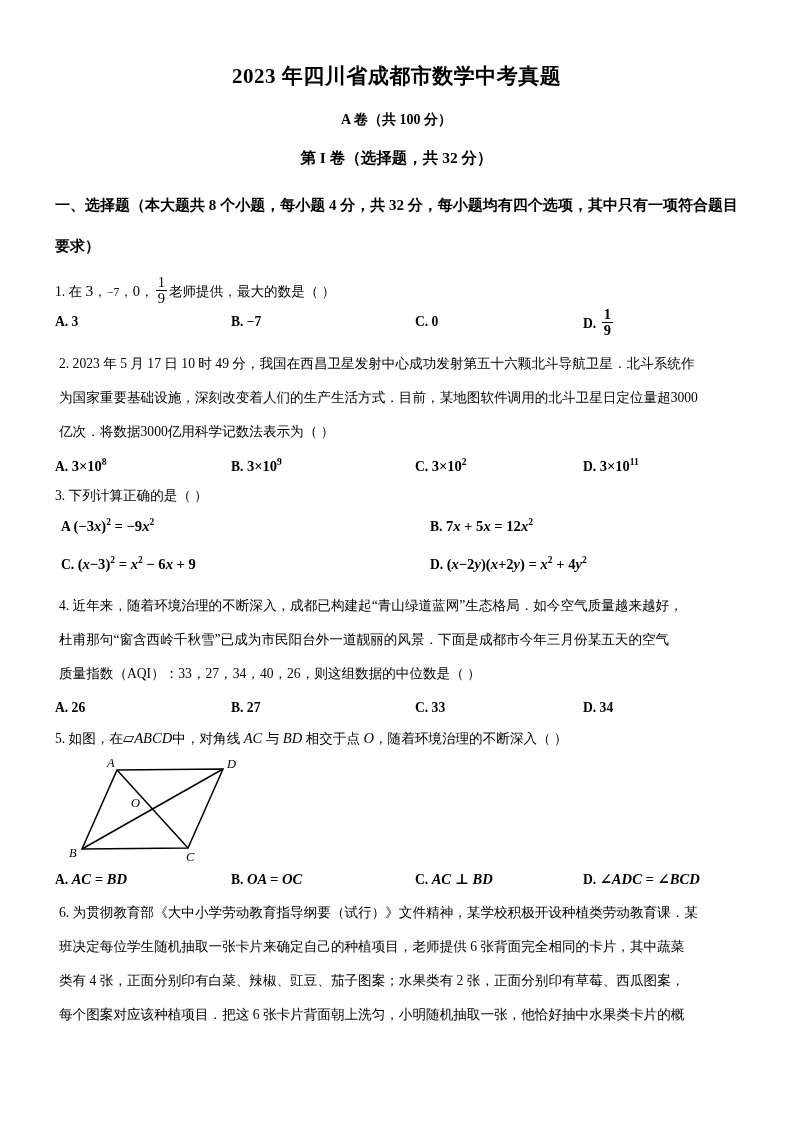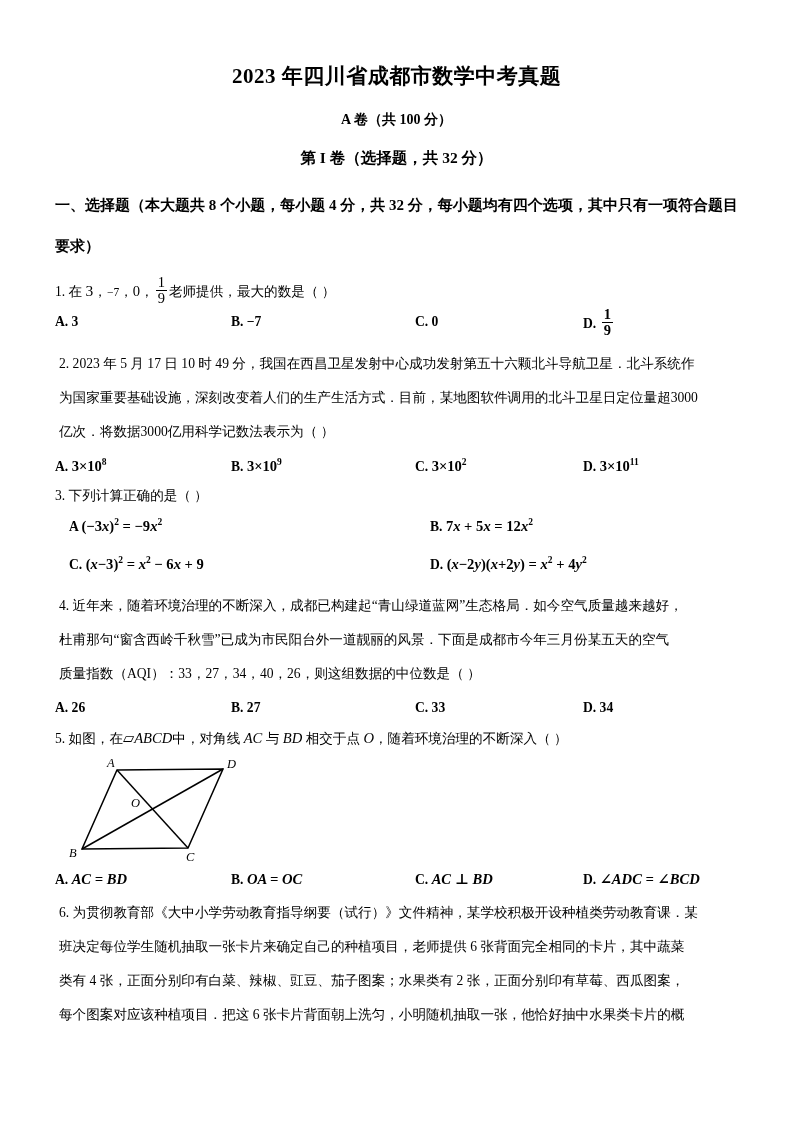--- a/index.html
+++ b/index.html
@@ -75,21 +75,21 @@
   .opt {
     position: absolute;
     top: 0;
     white-space: nowrap;
     font-weight: bold;
   }
   .opt.c0 { left: 0px; }
   .opt.c1 { left: 176px; }
   .opt.c2 { left: 360px; }
   .opt.c3 { left: 528px; }
-  .opt.h0 { left: 14px; }
+  .opt.h0 { left: 6px; }
   .opt.h1 { left: 375px; }
   
   .mi {
     font-family: "Liberation Serif", "DejaVu Serif", serif;
     font-style: italic;
     font-size: 14.6px;
   }
   .mn {
     font-family: "Liberation Serif", "DejaVu Serif", serif;
     font-style: normal;

